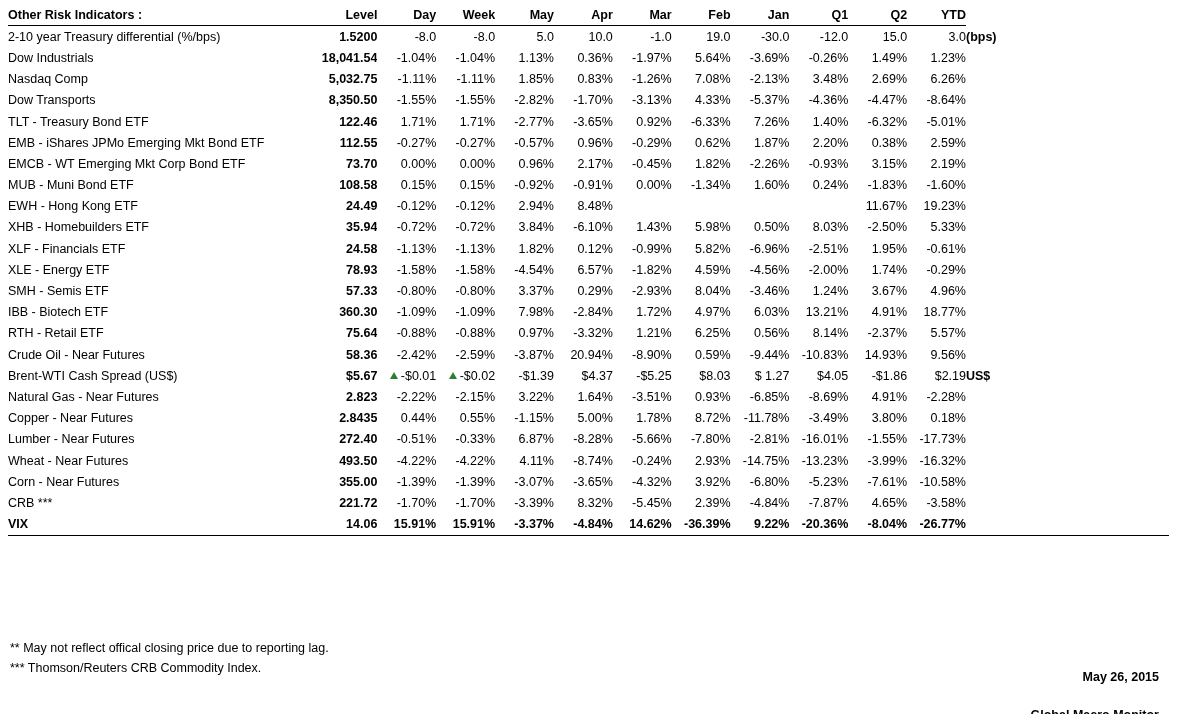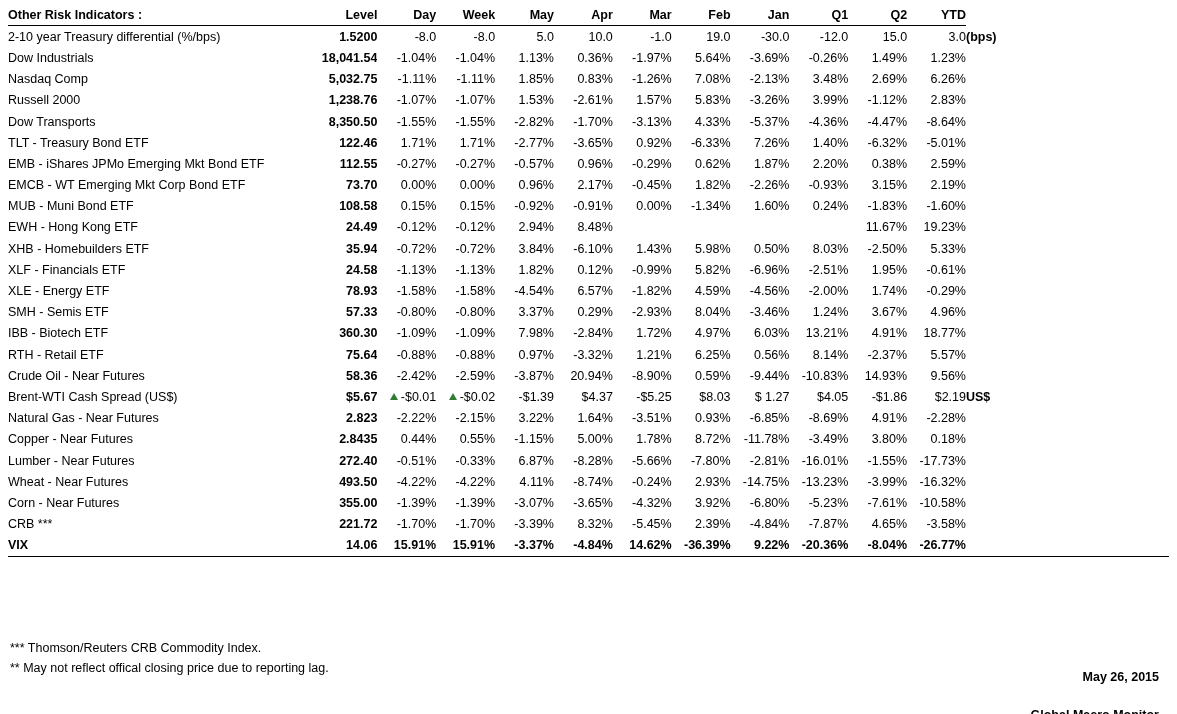--- a/index.html
+++ b/index.html
@@ -167,36 +167,20 @@
           <td class="c-num">-1.26%</td>
           <td class="c-num">7.08%</td>
           <td class="c-num">-2.13%</td>
           <td class="c-num">3.48%</td>
           <td class="c-num">2.69%</td>
           <td class="c-num">6.26%</td>
           <td class="c-unit bold"></td>
           <td class="c-pad"></td>
         </tr>
         <tr>
-          <td class="c-label rowlabel">Russell 2000</td>
-          <td class="c-level bold">1,238.76</td>
-          <td class="c-num">-1.07%</td>
-          <td class="c-num">-1.07%</td>
-          <td class="c-num">1.53%</td>
-          <td class="c-num">-2.61%</td>
-          <td class="c-num">1.57%</td>
-          <td class="c-num">5.83%</td>
-          <td class="c-num">-3.26%</td>
-          <td class="c-num">3.99%</td>
-          <td class="c-num">-1.12%</td>
-          <td class="c-num">2.83%</td>
-          <td class="c-unit bold"></td>
-          <td class="c-pad"></td>
-        </tr>
-        <tr>
           <td class="c-label rowlabel">Dow Transports</td>
           <td class="c-level bold">8,350.50</td>
           <td class="c-num">-1.55%</td>
           <td class="c-num">-1.55%</td>
           <td class="c-num">-2.82%</td>
           <td class="c-num">-1.70%</td>
           <td class="c-num">-3.13%</td>
           <td class="c-num">4.33%</td>
           <td class="c-num">-5.37%</td>
           <td class="c-num">-4.36%</td>
@@ -522,22 +506,22 @@
           <td class="c-num bold" style="border-bottom: 1.5px solid rgb(0, 0, 0);">-20.36%</td>
           <td class="c-num bold" style="border-bottom: 1.5px solid rgb(0, 0, 0);">-8.04%</td>
           <td class="c-num bold" style="border-bottom: 1.5px solid rgb(0, 0, 0);">-26.77%</td>
           <td class="c-unit bold" style="border-bottom: 1.5px solid rgb(0, 0, 0);"></td>
           <td class="c-pad" style="border-bottom: 1.5px solid rgb(0, 0, 0);"></td>
         </tr>
       </tbody>
   </table>
 
   <div class="footnotes">
+    <div>**  May not reflect offical closing price due to reporting lag.</div>
     <div>*** Thomson/Reuters CRB Commodity Index.</div>
-    <div>**  May not reflect offical closing price due to reporting lag.</div>
     <div class="fn-bold">Data Sources:  Bloomberg,  Yahoo Finance, investing.com</div>
   </div>
 
   <div class="rightblock">
     <div class="date">May 26, 2015</div>
     <div>Global Macro Monitor</div>
     <div>macromon.wordpress.com</div>
   </div>
 
 </div>

